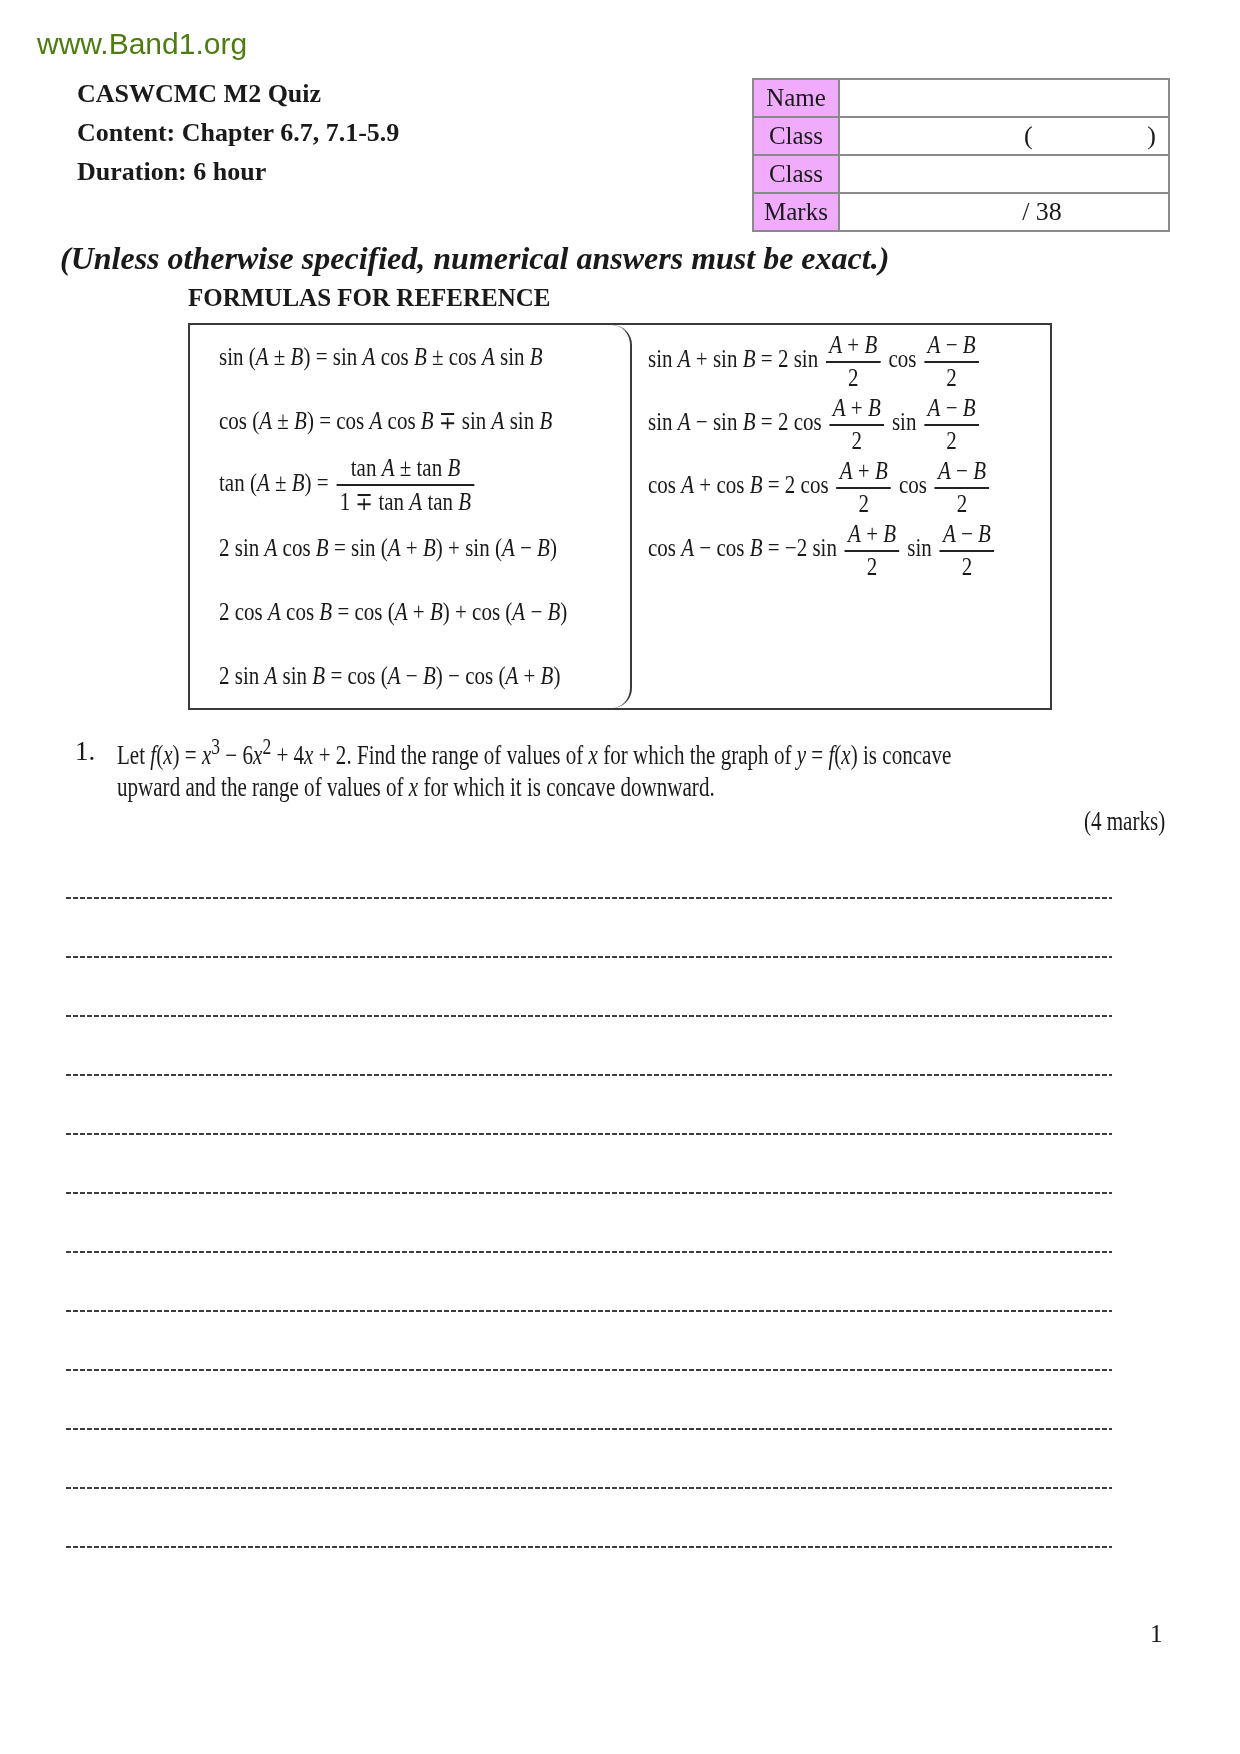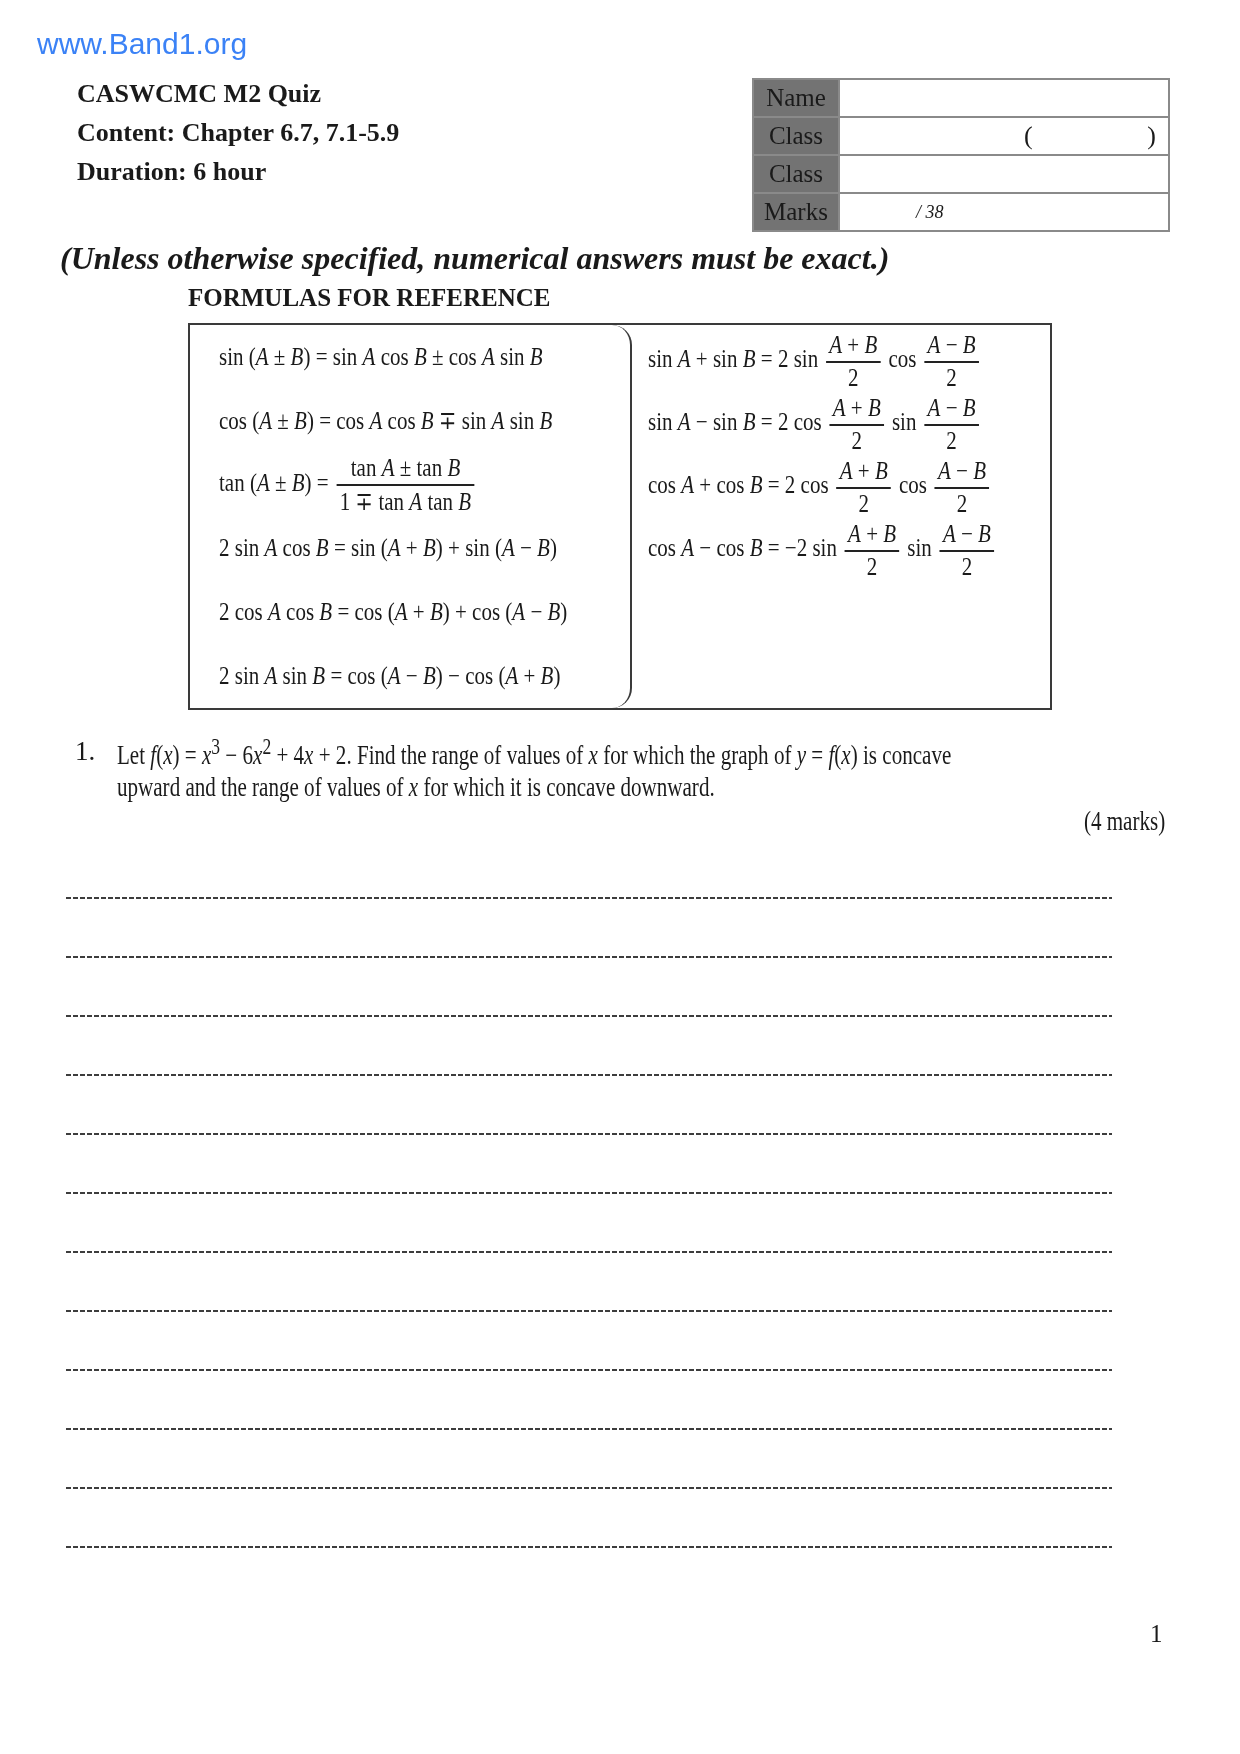--- a/index.html
+++ b/index.html
@@ -4,29 +4,29 @@
 <style>
   html,body{margin:0;padding:0;background:#fff;}
   .page{
     position:relative; width:1240px; height:1754px; background:#ffffff;
     font-family:"Liberation Serif","DejaVu Serif",serif; color:#1a1a1a;
     overflow:hidden;
   }
   .site{
     position:absolute; left:37px; top:27px;
     font-family:"Liberation Sans","DejaVu Sans",sans-serif;
-    font-size:30px; color:#3b82f6;text-align:center;
+    font-size:30px; color:#4d7c0f;text-align:center;
   }
   .hdr{position:absolute; left:77px; top:74px; font-weight:bold; font-size:26px; line-height:39px;}
   
   .info-table{position:absolute; left:752px; top:78px; border-collapse:collapse;}
   .info-table td{border:2px solid #8a8a8a; height:36px; padding:0; font-size:25px;}
-  .info-table td.lbl{width:84px; background:#737373; text-align:center;}
+  .info-table td.lbl{width:84px; background:#f0abfc; text-align:center;}
   .info-table td.val{width:328px; position:relative;}
-  .center-val{text-indent:76px; font-size:18px;font-style:italic;}
+  .center-val{text-align:center; text-indent:76px; font-size:26px;}
   .parens{
     position:absolute; right:12px; top:50%; transform:translateY(-50%);
     width:132px; display:flex; justify-content:space-between; font-size:26px;
   }
   .note{position:absolute; left:60px; top:240px; font-weight:bold; font-style:italic; font-size:32px;}
   .formulas-heading{position:absolute; left:188px; top:284px; width:864px; font-weight:bold; font-size:25px;}
   .formula-box{
     position:absolute; left:188px; top:323px; width:864px; height:387px;
     border:2px solid #3a3a3a; box-sizing:border-box; display:flex;
   }

